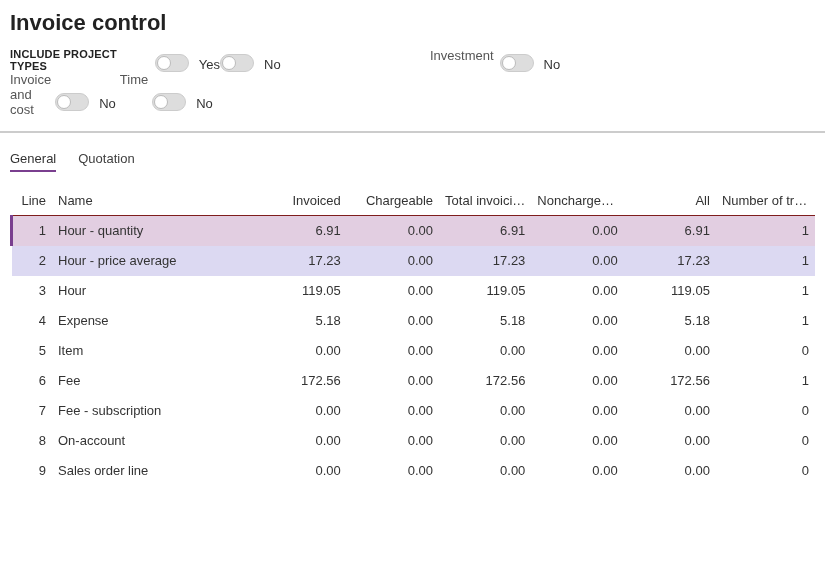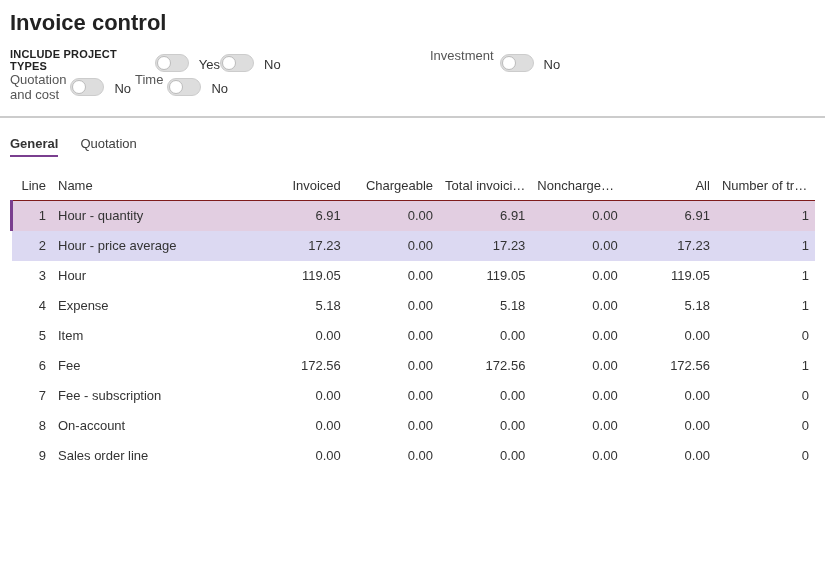--- a/index.html
+++ b/index.html
@@ -86,21 +86,21 @@
     margin-bottom: 14px;
     font-size: 13px;
   }
   .tab {
     color: #404040;
     padding-bottom: 4px;
     cursor: pointer;
   }
   .tab.active {
     color: #333;
-    font-weight: 700;
+    font-weight: 400;
     border-bottom: 2px solid #7a3f8f;
   }
   .table-wrap {
     padding: 0 10px 10px 10px;
   }
   table {
     width: 100%;
     border-collapse: collapse;
     table-layout: fixed;
     font-size: 13px;
@@ -164,21 +164,21 @@
       <div class="filter-label">Investment</div>
       <div class="toggle-row">
         <div class="toggle">
             <div class="knob"></div>
           </div>
         <span class="toggle-val">No</span>
       </div>
     </div>
 
     <div class="filter-col col3">
-      <div class="filter-label">Quotation and cost</div>
+      <div class="filter-label">Invoice and cost</div>
       <div class="toggle-row">
         <div class="toggle">
             <div class="knob"></div>
           </div>
         <span class="toggle-val">No</span>
       </div>
       <div class="filter-label">Time</div>
       <div class="toggle-row">
         <div class="toggle">
             <div class="knob"></div>

